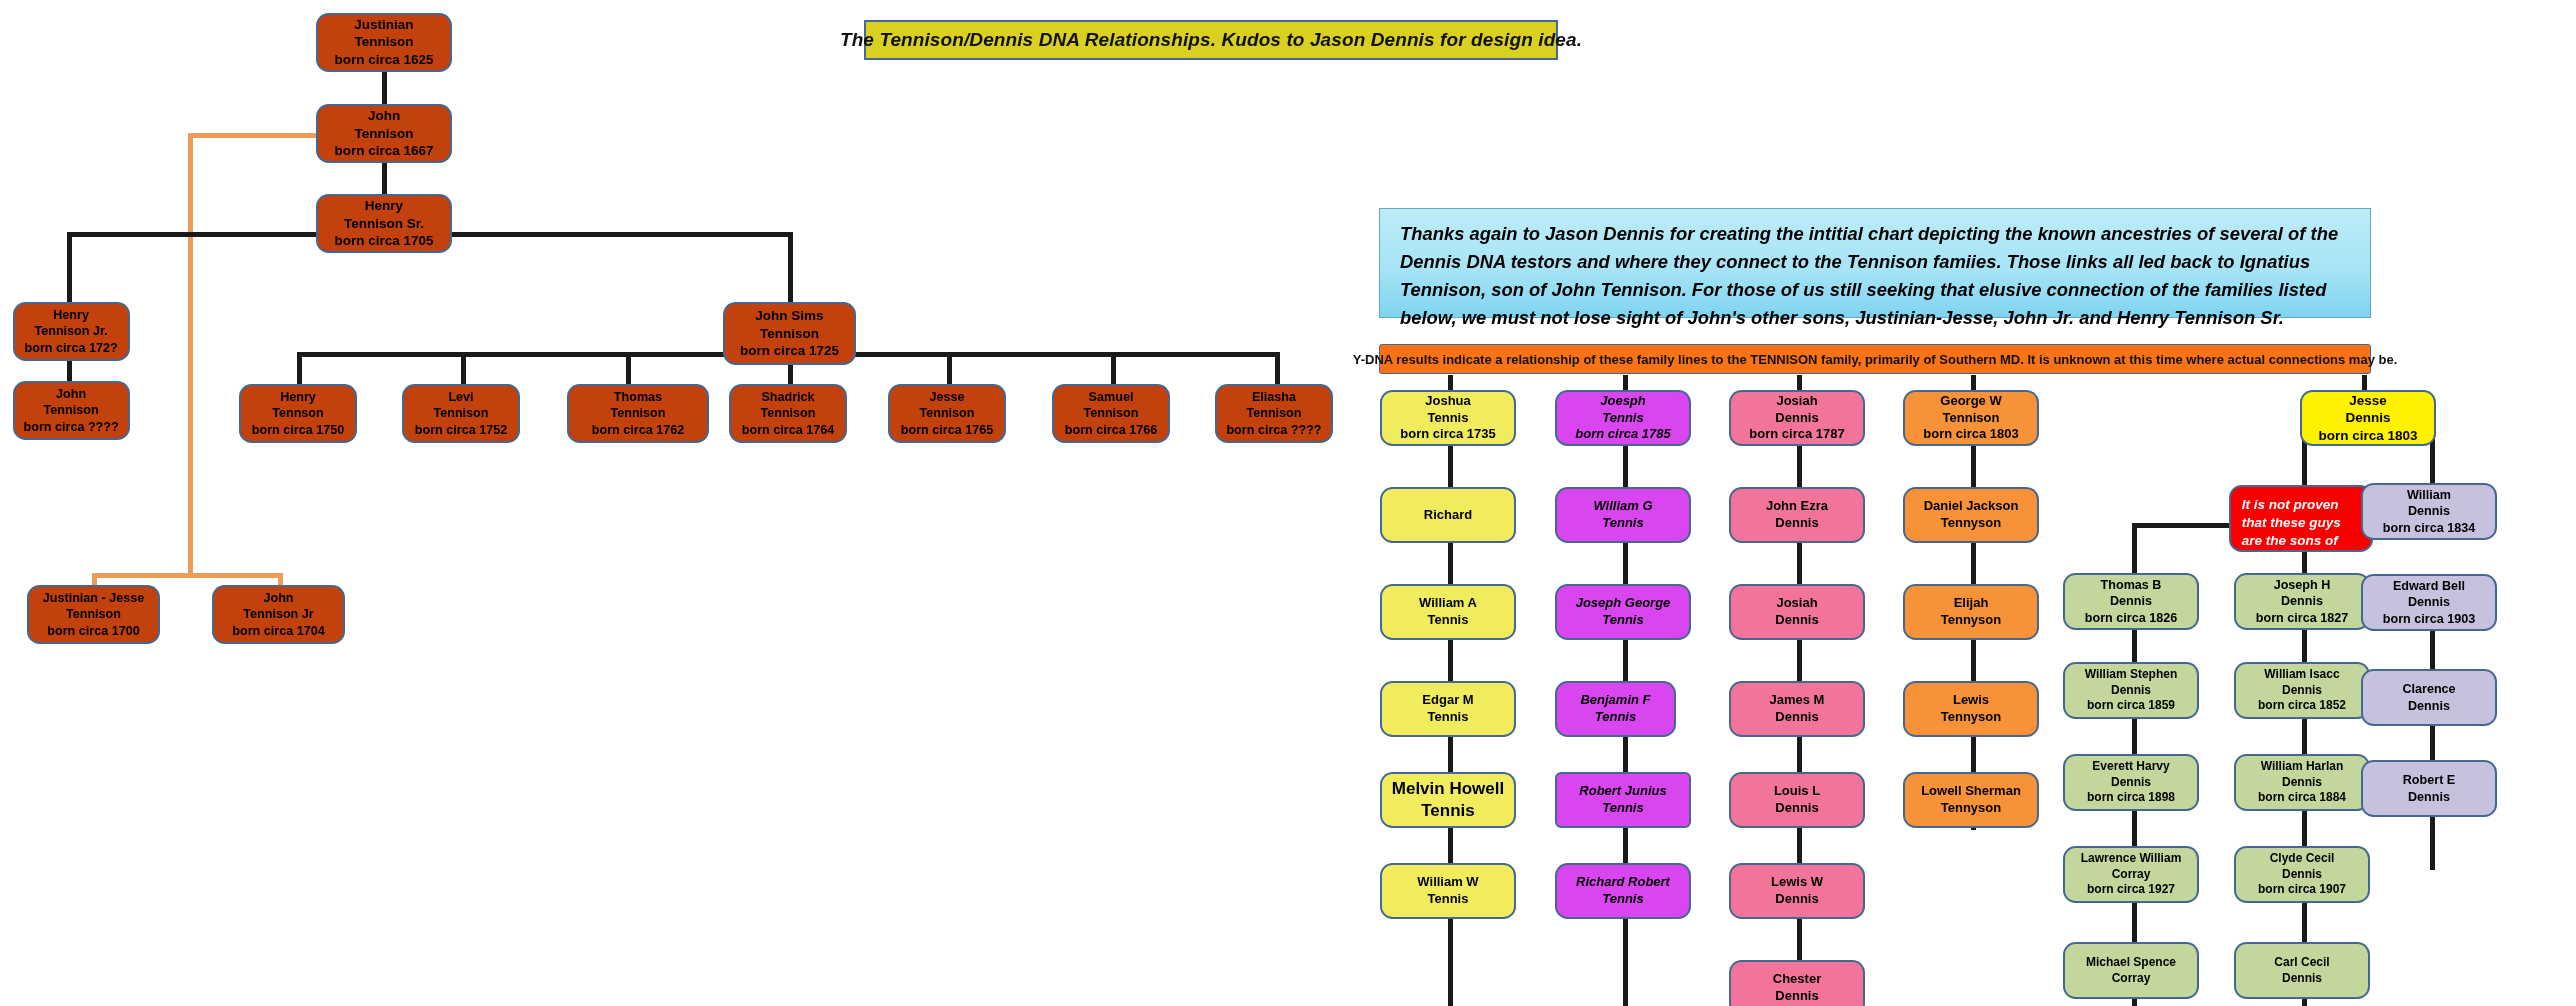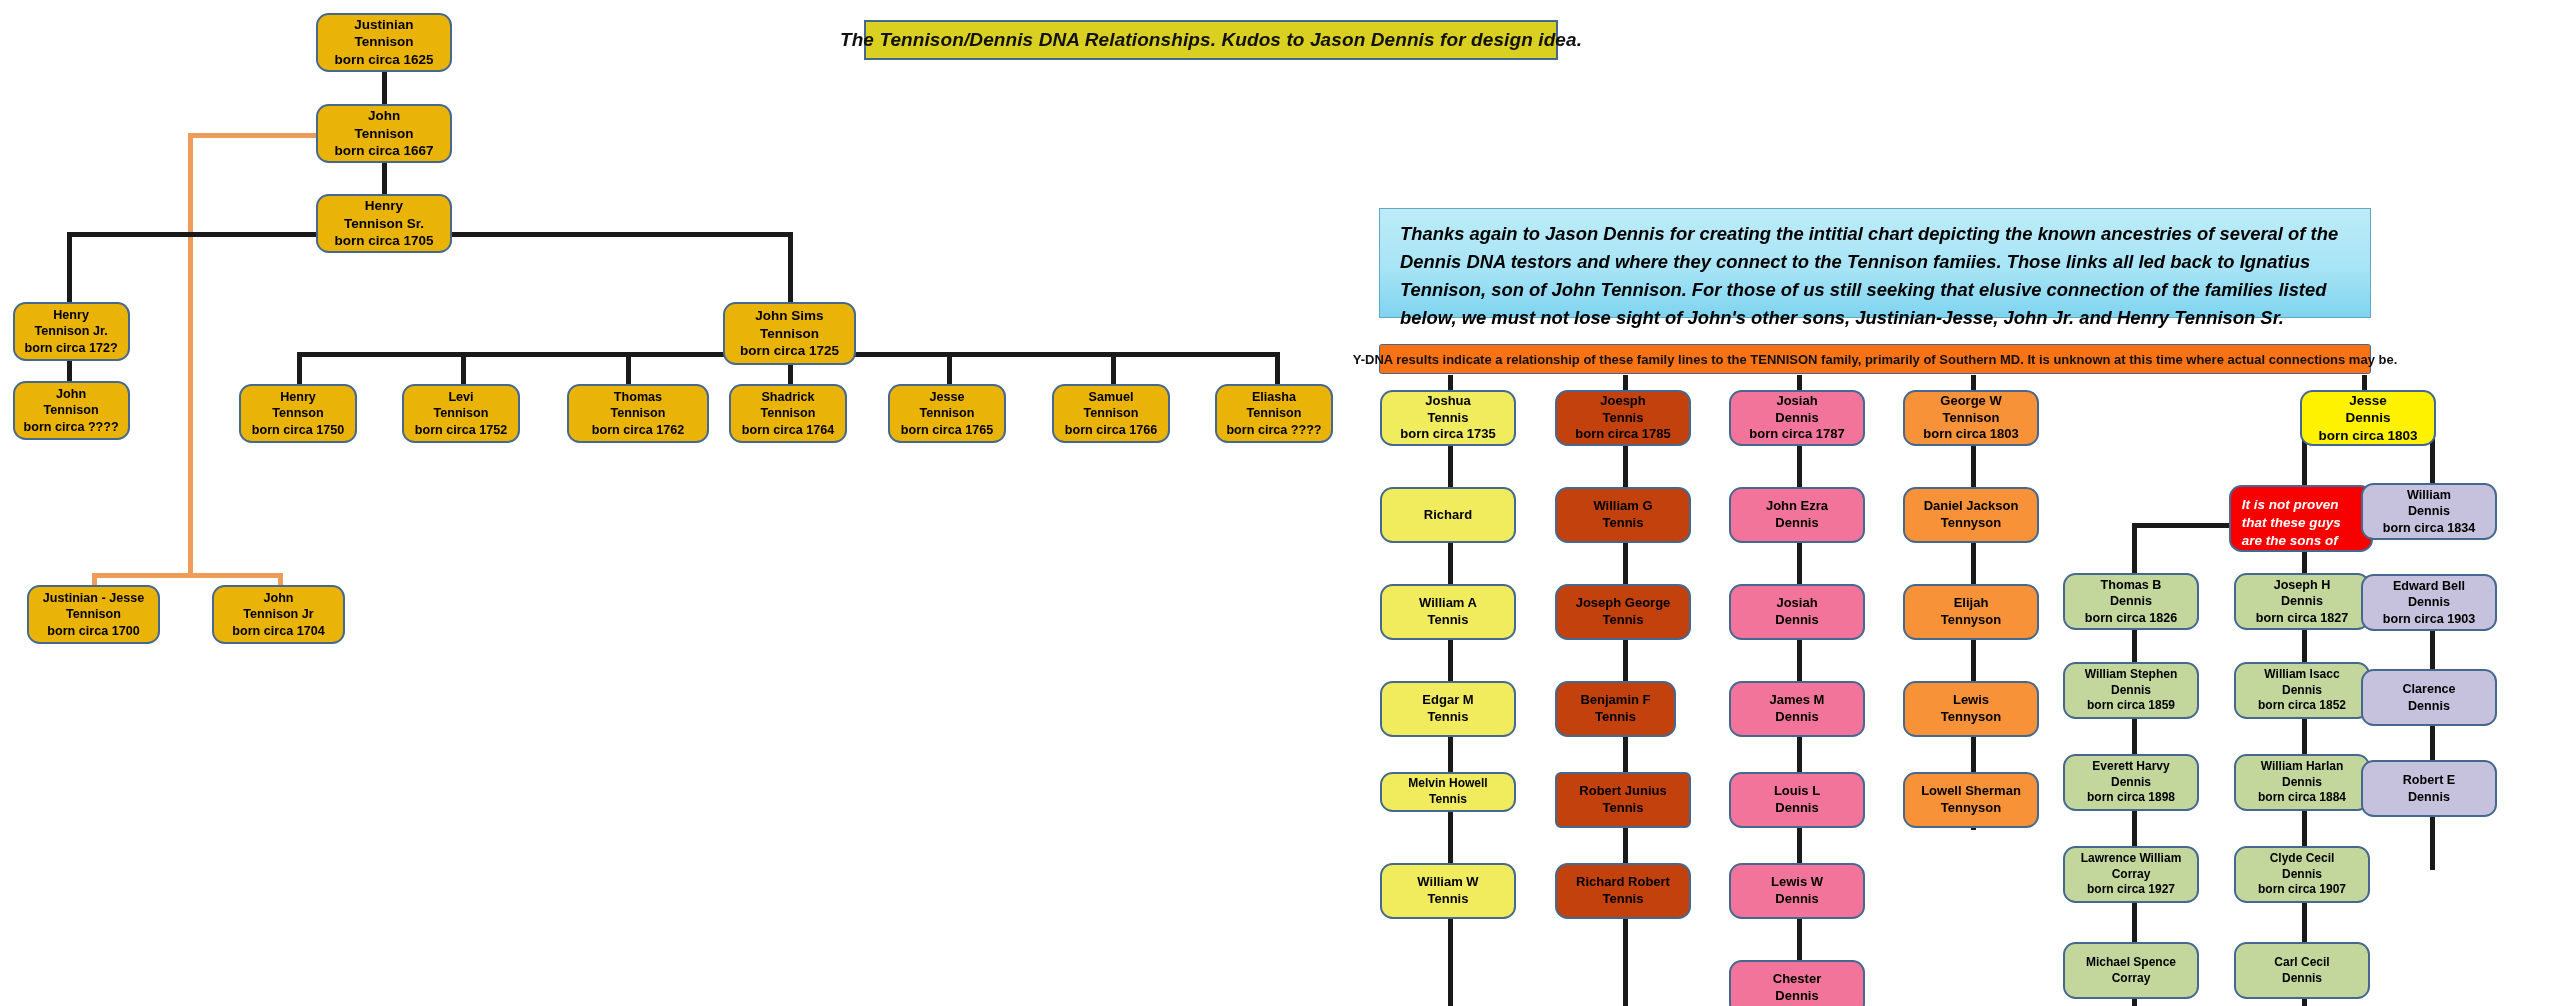--- a/index.html
+++ b/index.html
@@ -28,23 +28,23 @@
     justify-content:center;
     text-align:center;
     font-weight:bold;
     color:#000;
     line-height:1.30;
     padding:1.8px 3.6px;
     z-index:5;
   }
   .node .l{display:block;white-space:nowrap;}
 
-  .c-blue   {background:#eab308;}
+  .c-blue   {background:#c2410c;}
   .c-yellow {background:#f0ec5e;}
-  .c-green  {background:#c2410c;}
+  .c-green  {background:#d946ef;font-style:italic;}
   .c-pink   {background:#f2749b;}
   .c-orange {background:#f79239;}
   .c-ltgreen{background:#c3d69b;}
   .c-purple {background:#c6c1dd;}
   .c-hiyel  {background:#fff200;}
   .c-red    {background:#f90000;}
 
   
   #title-banner{
     position:absolute;left:864px;top:20px;width:690px;height:36px;
@@ -220,21 +220,21 @@
     <span class="l">Richard</span>
   </div>
   <div class="node c-yellow" style="left:1380px;top:584px;width:136px;height:56px;font-size:13px;">
     <span class="l">William A</span>
     <span class="l">Tennis</span>
   </div>
   <div class="node c-yellow" style="left:1380px;top:681px;width:136px;height:56px;font-size:13px;">
     <span class="l">Edgar M</span>
     <span class="l">Tennis</span>
   </div>
-  <div class="node c-yellow" style="left:1380px;top:772px;width:136px;height:40px;font-size:12px;">
+  <div class="node c-yellow" style="left:1380px;top:772px;width:136px;height:56px;font-size:17px;">
     <span class="l">Melvin Howell</span>
     <span class="l">Tennis</span>
   </div>
   <div class="node c-yellow" style="left:1380px;top:863px;width:136px;height:56px;font-size:13px;">
     <span class="l">William W</span>
     <span class="l">Tennis</span>
   </div>
 
   <div class="ln v" style="left:1623px;top:444px;height:579px;"></div>
   <div class="node c-green" style="left:1555px;top:390px;width:136px;height:56px;font-size:13px;">

